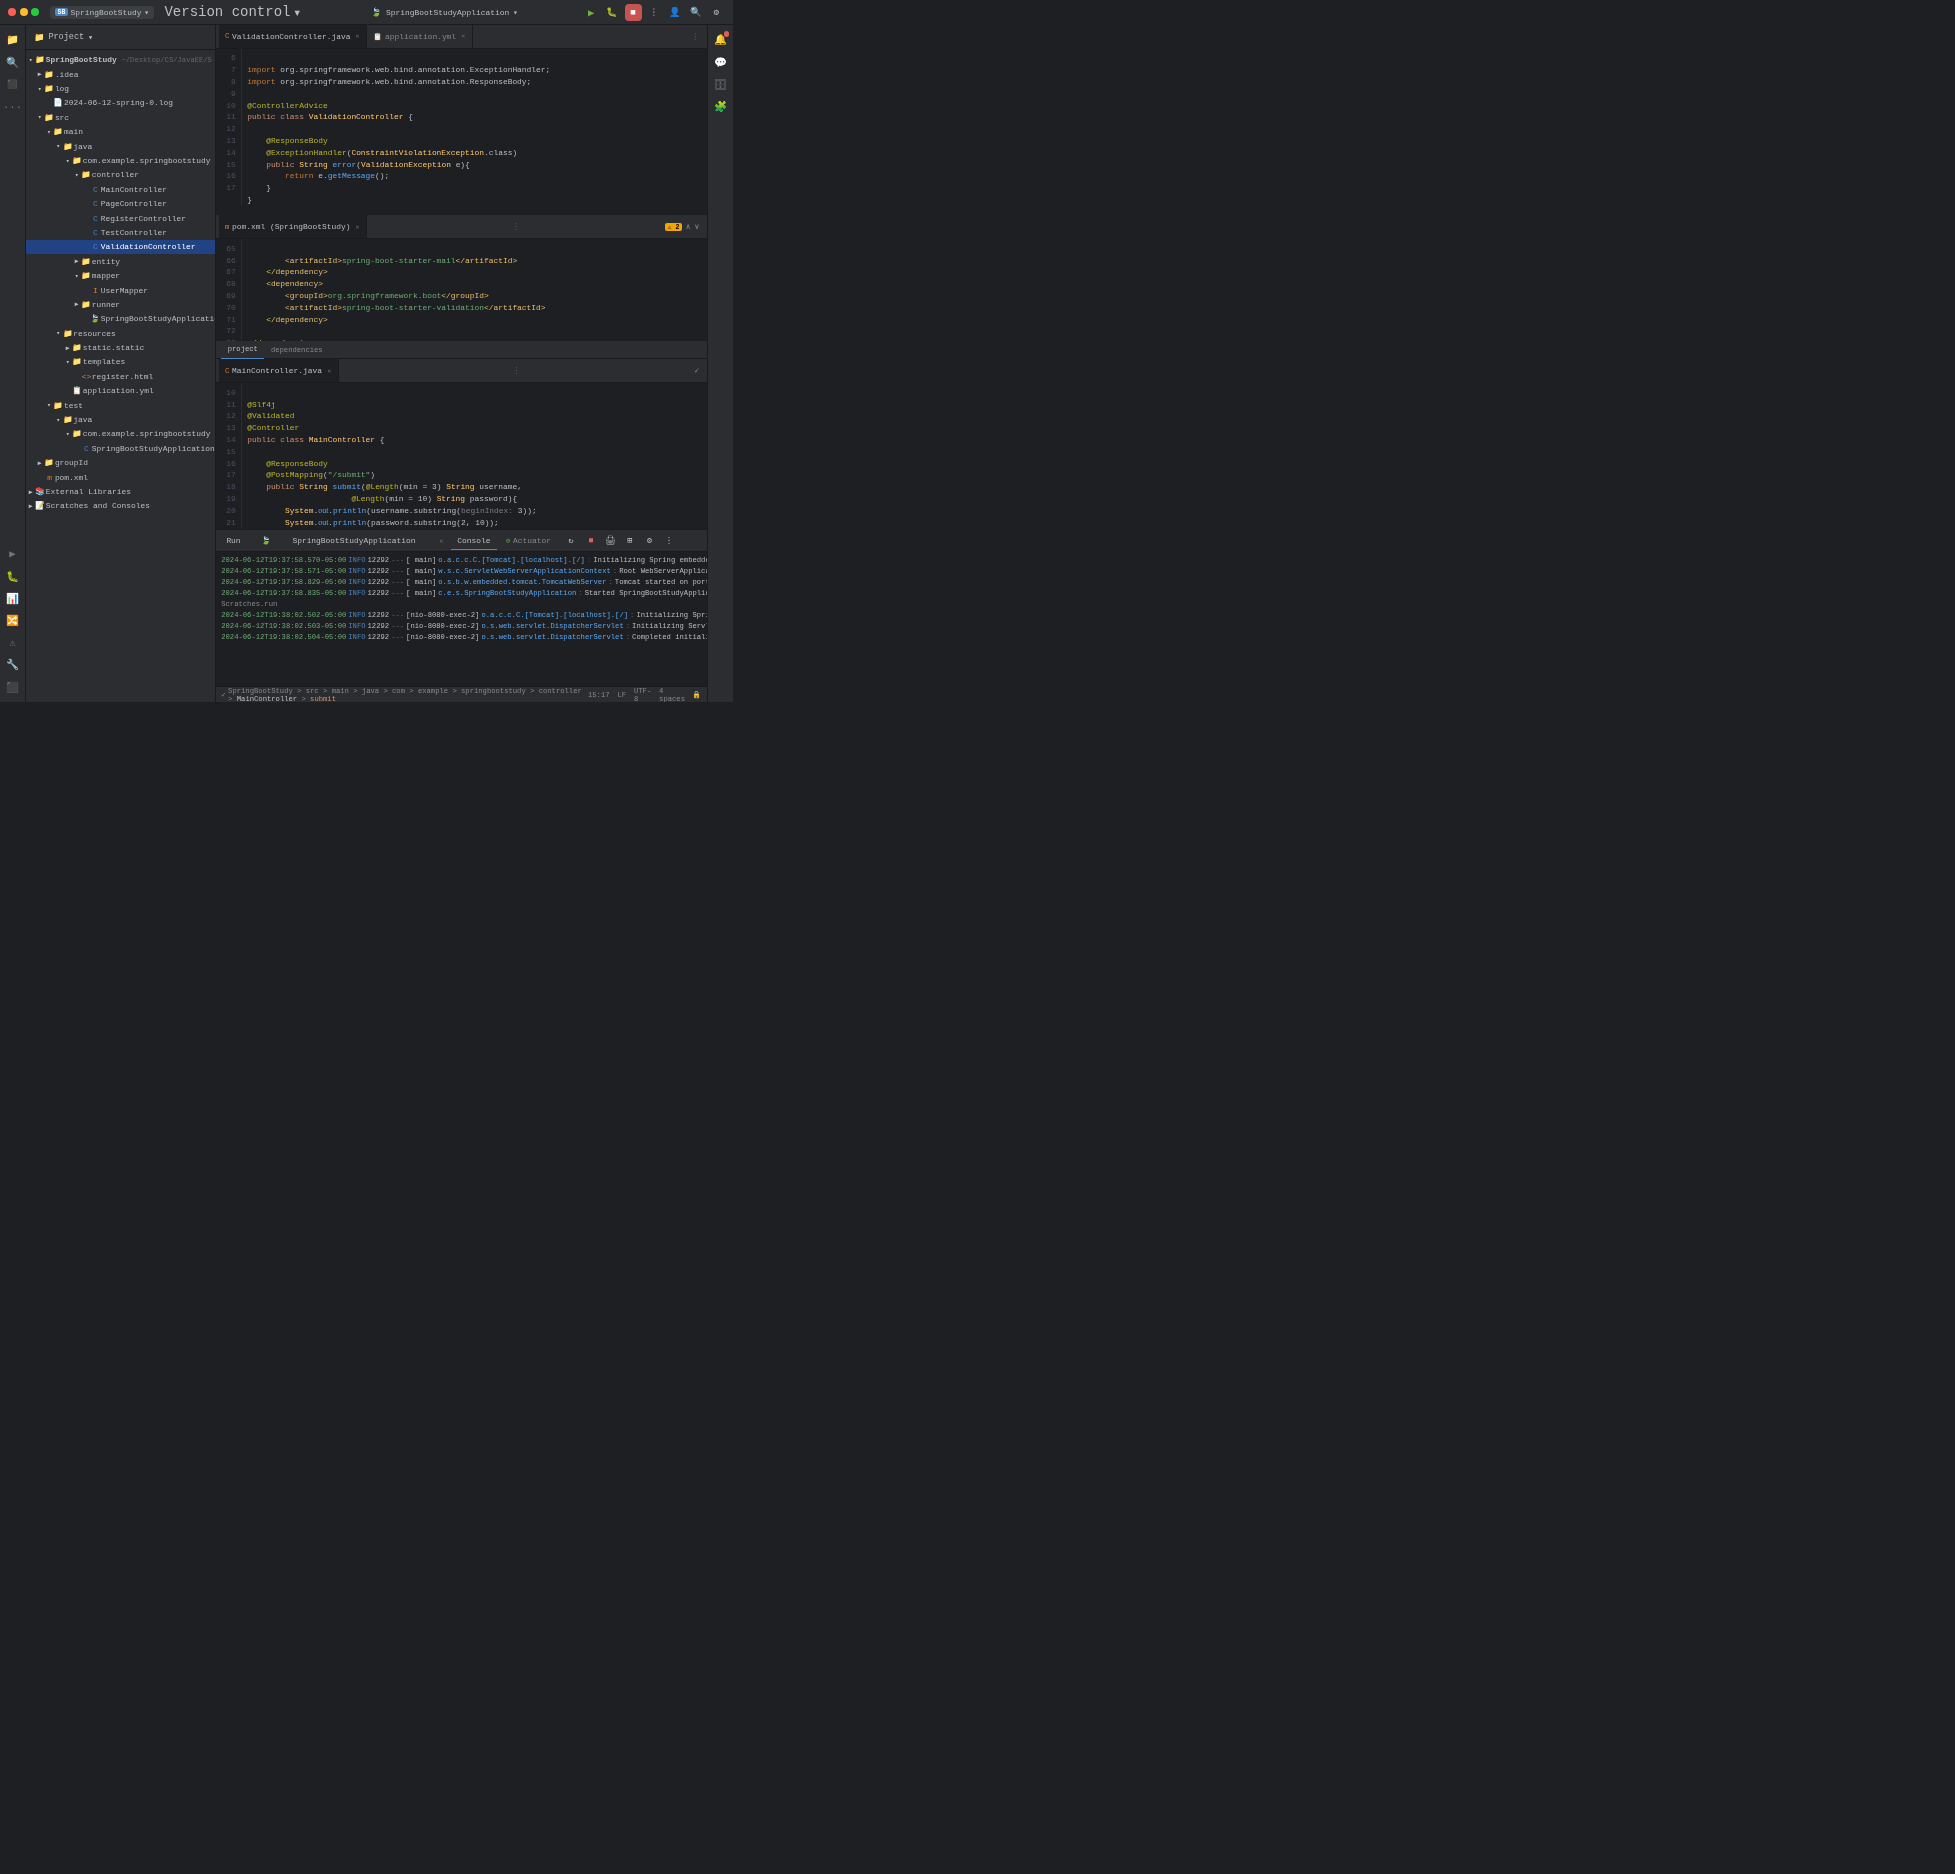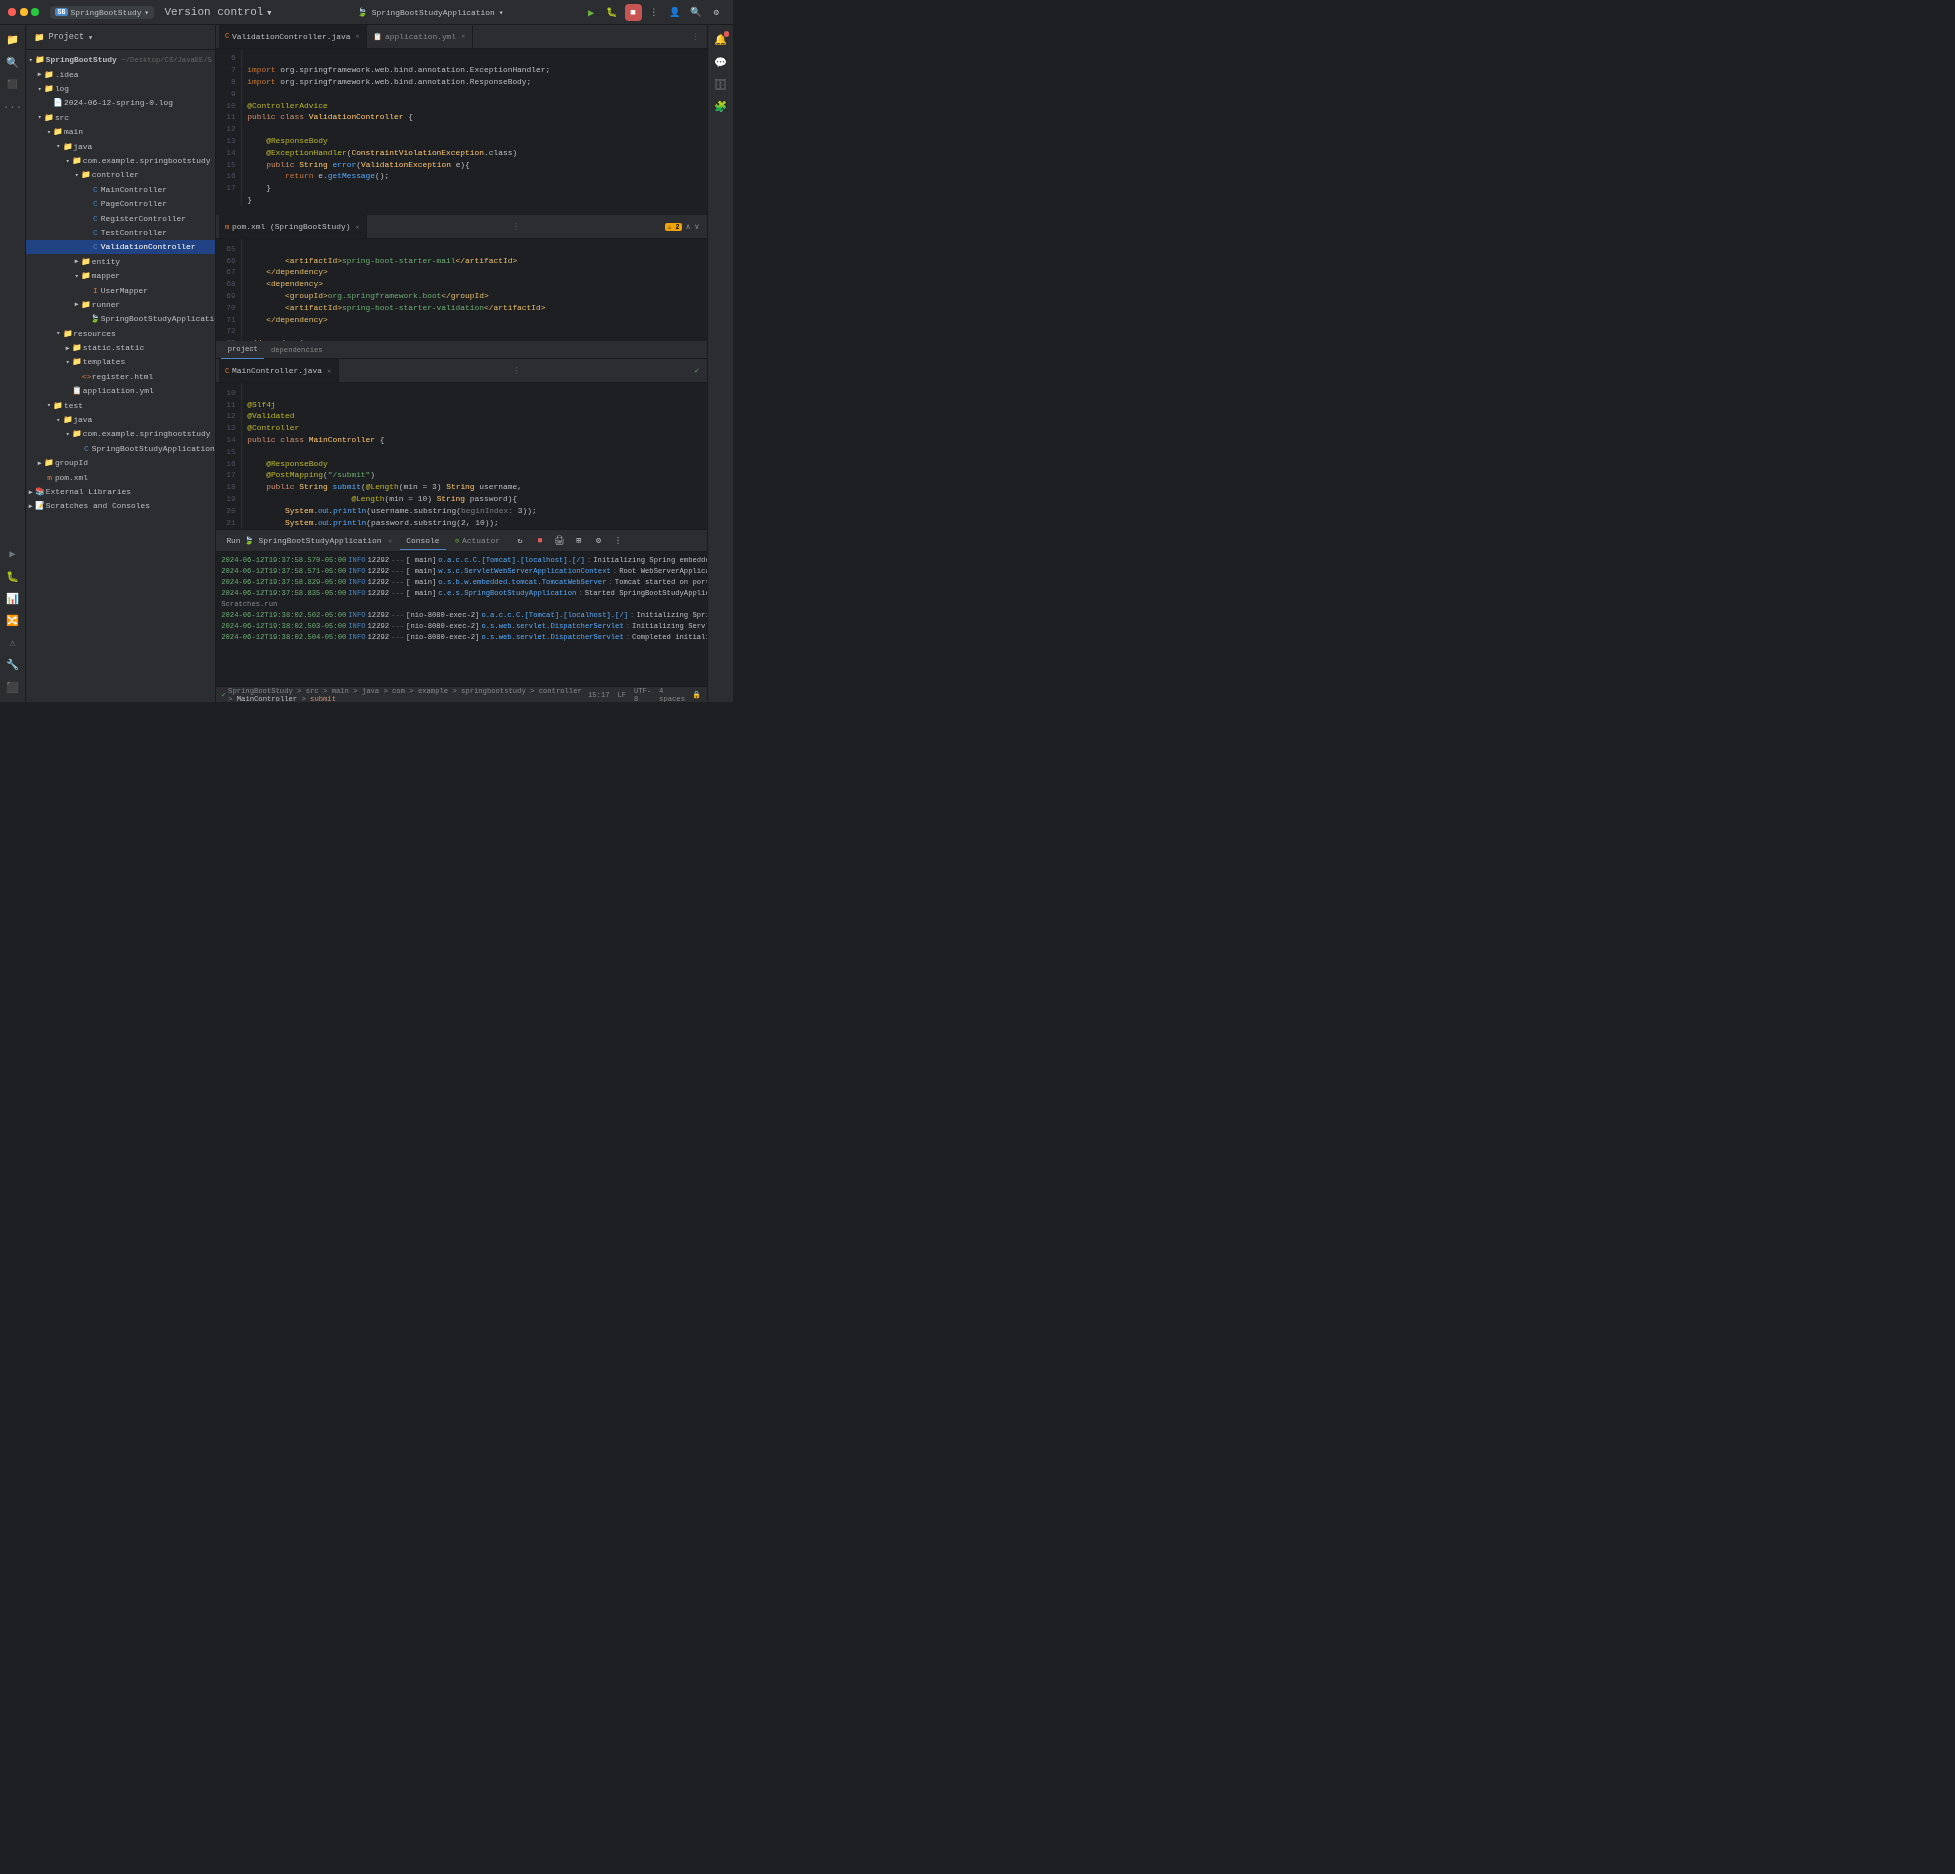--- a/index.html
+++ b/index.html
@@ -31,21 +31,21 @@
     .tl-red { background: #ff5f57; }
     .tl-yellow { background: #febc2e; }
     .tl-green { background: #28c840; }
     .title-project {
       display: flex; align-items: center; gap: 2.6px;
       background: #3c3f41; border-radius: 3.9px; padding: 2px 5.2px;
       font-size: 7.9px; color: #bcbec4; margin-left: 5.2px;
     }
     .title-vc {
       display: flex; align-items: center; gap: 2.6px;
-      font-size: 11px; color: #bcbec4; padding: 2px 5.2px;
+      font-size: 14px; color: #bcbec4; padding: 2px 5.2px;
     }
     .title-center { flex: 1; display: flex; justify-content: center; align-items: center; gap: 3.9px; font-size: 7.9px; color: #bcbec4; }
     .title-right { display: flex; align-items: center; gap: 3.9px; }
     .icon-btn {
       width: 17px; height: 17px; border-radius: 3.9px;
       display: flex; align-items: center; justify-content: center;
       color: #bcbec4; cursor: pointer; font-size: 9.2px;
     }
     .icon-btn.red { background: #c75450; color: white; }
     .sb-badge {
@@ -232,21 +232,21 @@
       padding: 0 6.5px;
       height: 18px;
       display: flex;
       align-items: center;
       font-size: 7.9px;
       color: #888;
       cursor: pointer;
     }
     .bottom-tab.active { color: #bcbec4; border-bottom: 1.3px solid #4a86c8; }
     .run-title {
-      display: flex; align-items: center; gap: 4px;
+      display: flex; align-items: center; gap: 21px;
       font-size: 7.9px; color: #bcbec4;
       padding: 0 5.2px;
     }
     .run-close { margin-left: 2.6px; color: #666; font-size: 6.5px; }
     #console-area {
       flex: 1;
       overflow-y: auto;
       padding: 2.6px 5.2px;
       font-size: 7.2px;
       line-height: 11px;

